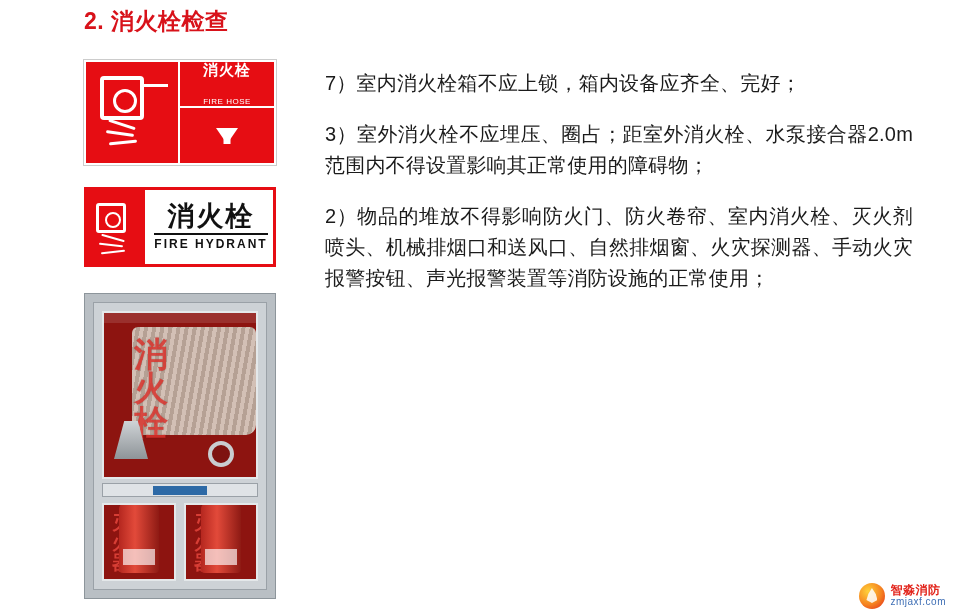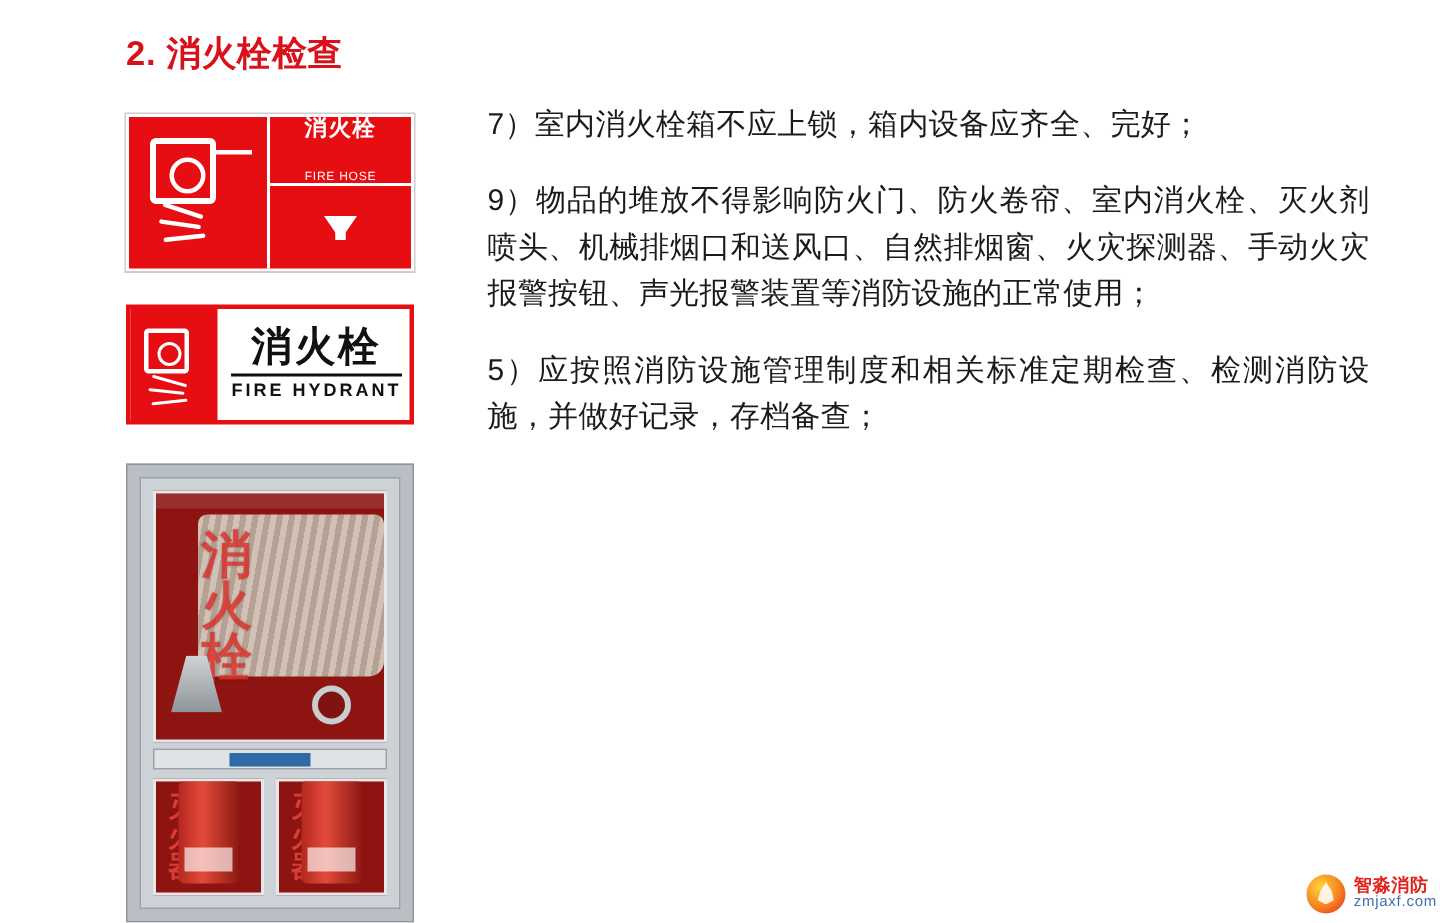--- a/index.html
+++ b/index.html
@@ -12,32 +12,32 @@
   }
   .page {
     position: relative;
     width: 960px; height: 615px;
     background: #ffffff;
   }
 
   
   .heading {
     position: absolute;
-    left: 84px; top: 20px;
+    left: 84px; top: 6px;
     font-size: 23px;
     font-weight: bold;
     color: #d8121a;
     letter-spacing: 0.5px;
     white-space: nowrap;
   }
 
   
   .left-col {
     position: absolute;
-    left: 84px; top: 76px;
+    left: 84px; top: 60px;
     width: 200px;
   }
 
   
   .sign-hose {
     position: relative;
     width: 192px; height: 105px;
     background: #e60d13;
     border: 2px solid #ffffff;
     outline: 1px solid #cccccc;
@@ -315,21 +315,21 @@
     line-height: 1.55;
     margin-bottom: 18px;
     text-align: justify;
     letter-spacing: .2px;
   }
   .item:last-child { margin-bottom: 0; }
 
   
   .watermark {
     position: absolute;
-    right: 2px; bottom: 6px;
+    right: 14px; bottom: 6px;
     display: flex;
     align-items: center;
     gap: 5px;
     justify-content: center;
   }
   .wm-badge {
     width: 26px; height: 26px;
     border-radius: 50%;
     background: radial-gradient(circle at 35% 32%, #ffd23a 0%, #f58220 55%, #e2231a 100%);
     position: relative;
@@ -428,22 +428,22 @@
             </div>
             <div class="extinguisher"></div>
           </div>
         </div>
       </div>
     </div>
   </div>
 
   <div class="right-col">
     <p class="item">7）室内消火栓箱不应上锁，箱内设备应齐全、完好；</p>
-    <p class="item">9）物品的堆放不得影响防火门、防火卷帘、室内消火栓、灭火剂喷头、机械排烟口和送风口、自然排烟窗、火灾探测器、手动火灾报警按钮、声光报警装置等消防设施的正常使用；</p>
-    <p class="item">5）应按照消防设施管理制度和相关标准定期检查、检测消防设施，并做好记录，存档备查；</p>
+    <p class="item">3）室外消火栓不应埋压、圈占；距室外消火栓、水泵接合器2.0m范围内不得设置影响其正常使用的障碍物；</p>
+    <p class="item">2）物品的堆放不得影响防火门、防火卷帘、室内消火栓、灭火剂喷头、机械排烟口和送风口、自然排烟窗、火灾探测器、手动火灾报警按钮、声光报警装置等消防设施的正常使用；</p>
   </div>
 
   <div class="watermark">
     <div class="wm-badge"></div>
     <div class="wm-text">
       <div class="cn">智淼消防</div>
       <div class="en">zmjaxf.com</div>
     </div>
   </div>
 

